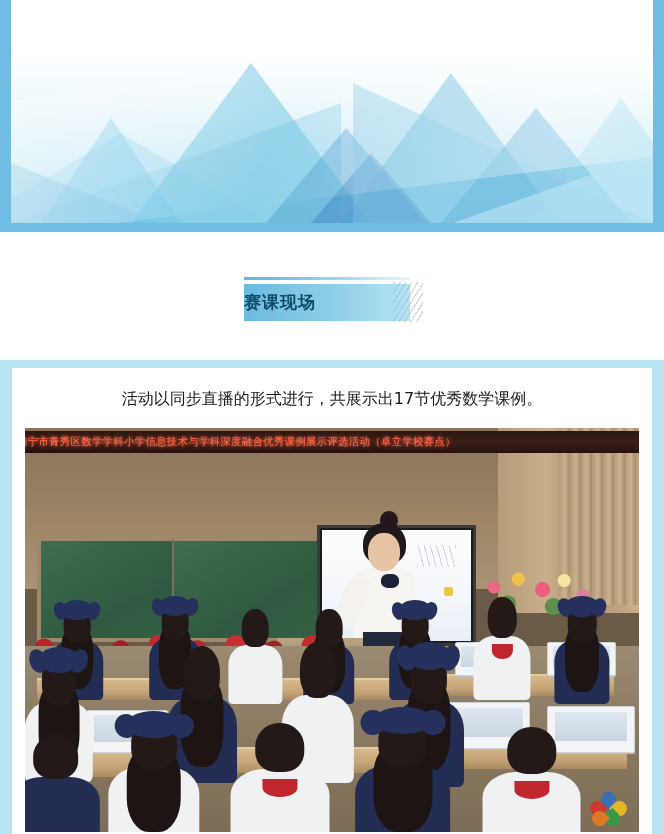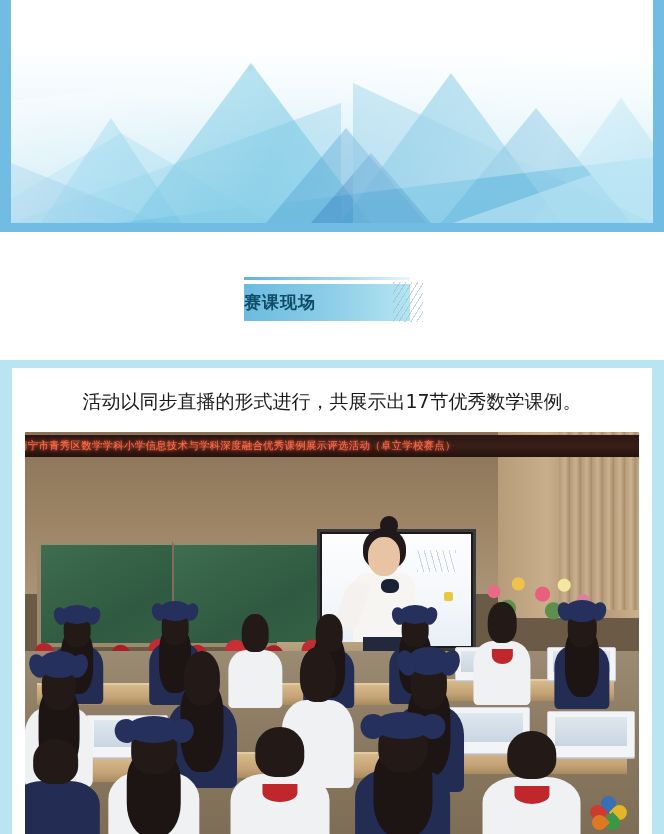--- a/index.html
+++ b/index.html
@@ -125,21 +125,21 @@
     padding: 8px 12px 0 12px;
   }
   .panel-inner {
     width: 100%;
     height: 100%;
     background: #ffffff;
     box-sizing: border-box;
     padding: 18px 13px 0 13px;
   }
   .paragraph {
-    font-size: 19px;
+    font-size: 16px;
     color: #1a1a1a;
     line-height: 1.6;
     text-align: center;
     margin: 0 0 16px 0;
     font-family: "DejaVu Sans", "Liberation Sans", sans-serif;
   }
 
   
   .photo {
     position: relative;

